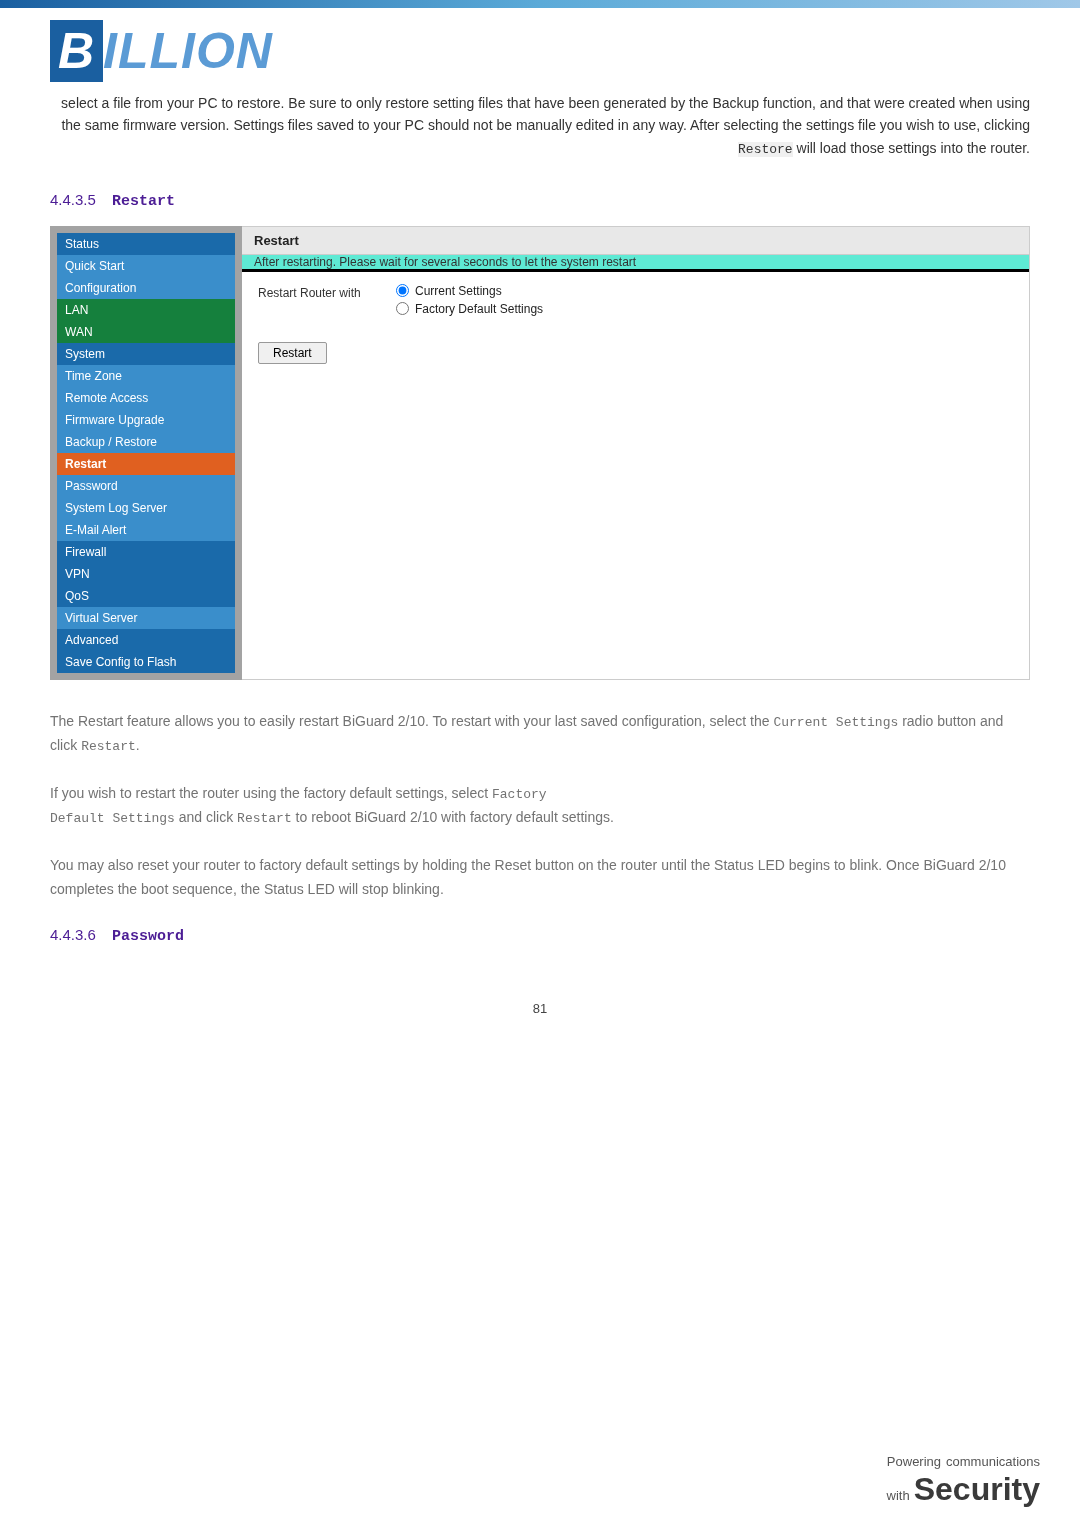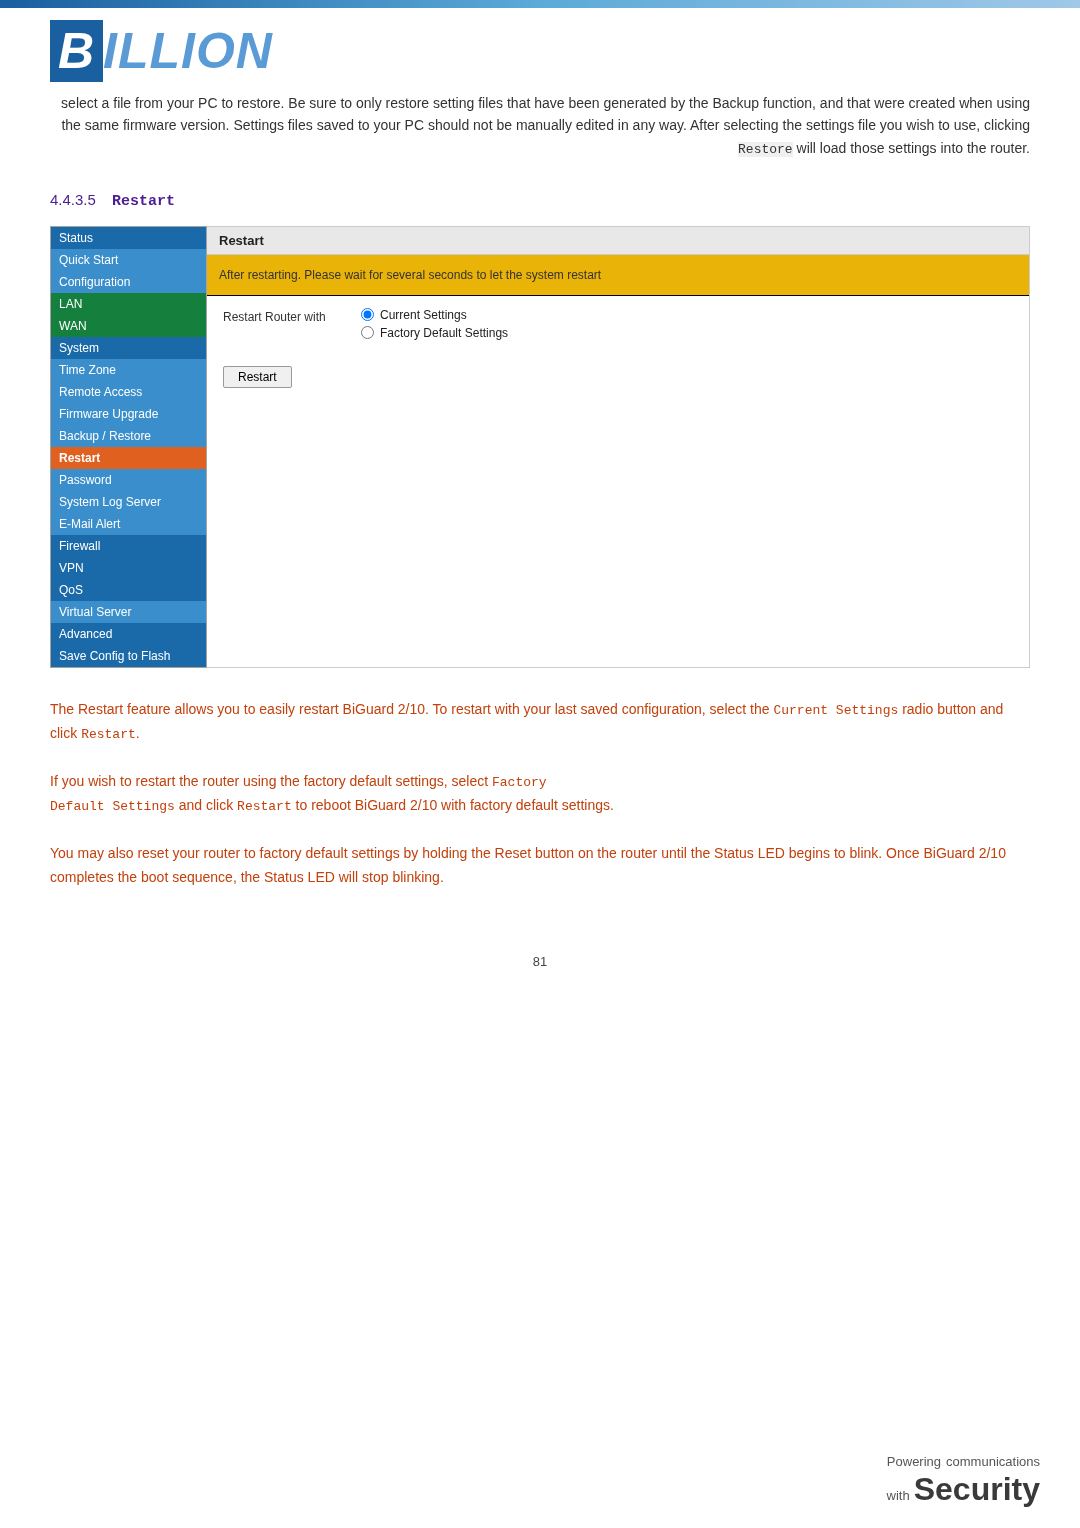--- a/index.html
+++ b/index.html
@@ -51,23 +51,23 @@
 
     
     .panel-area {
       display: flex;
       gap: 0;
       margin-bottom: 30px;
     }
 
     
     .sidebar {
-      width: 157px;
+      width: 192px;
       flex-shrink: 0;
-      border: 1px solid #a3a3a3;
+      border: 7px solid #a3a3a3;
       background: #fff;
     }
     .sidebar-item {
       padding: 4px 8px;
       font-size: 12px;
       color: #fff;
       cursor: pointer;
       white-space: nowrap;
     }
     .sidebar-item.blue-dark { background: #1a6aaa; }
@@ -83,25 +83,25 @@
       background: #fff;
     }
     .panel-title {
       background: #e8e8e8;
       padding: 6px 12px;
       font-weight: bold;
       font-size: 13px;
       border-bottom: 1px solid #ccc;
     }
     .panel-subtitle {
-      background: #eab308;
-      padding: 13px 12px;
+      background: #5eead4;
+      padding: 0 12px;
       font-size: 12px;
       color: #333;
-      border-bottom: 1px solid #000000;
+      border-bottom: 3px solid #000000;
     }
     .panel-body {
       padding: 12px 16px;
     }
     .panel-row {
       display: flex;
       align-items: flex-start;
       gap: 28px;
       margin-bottom: 10px;
     }
@@ -132,21 +132,21 @@
       font-size: 12px;
       cursor: pointer;
       border-radius: 2px;
     }
 
     
     .body-section {
       margin-bottom: 24px;
       font-size: 14px;
       line-height: 1.7;
-      color: #c2410c;
+      color: #737373;
     }
     .body-section code {
       font-family: Courier New, monospace;
       font-size: 13px;
     }
 
     
     .page-footer {
       text-align: center;
       padding: 10px 50px;
@@ -303,20 +303,24 @@
     </div>
 
     <div class="body-section">
       <span>If you wish to restart the router using the factory default settings, select </span><code>Factory</code><br><code>Default Settings</code><span> and click </span><code>Restart</code><span> to reboot BiGuard 2/10 with factory default settings.</span>
     </div>
 
     <div class="body-section">
       <span>You may also reset your router to factory default settings by holding the Reset button on the router until the Status LED begins to blink. Once BiGuard 2/10 completes the boot sequence, the Status LED will stop blinking.</span>
     </div>
 
+    <h2 class="section-heading">
+      <span class="section-num">4.4.3.6</span>
+      <span class="section-title">Password</span>
+    </h2>
 
   </div>
 
   <div class="page-footer">
     <span>81</span>
   </div>
 
   <div class="branding">
     <div>
       <span class="branding-powering">

